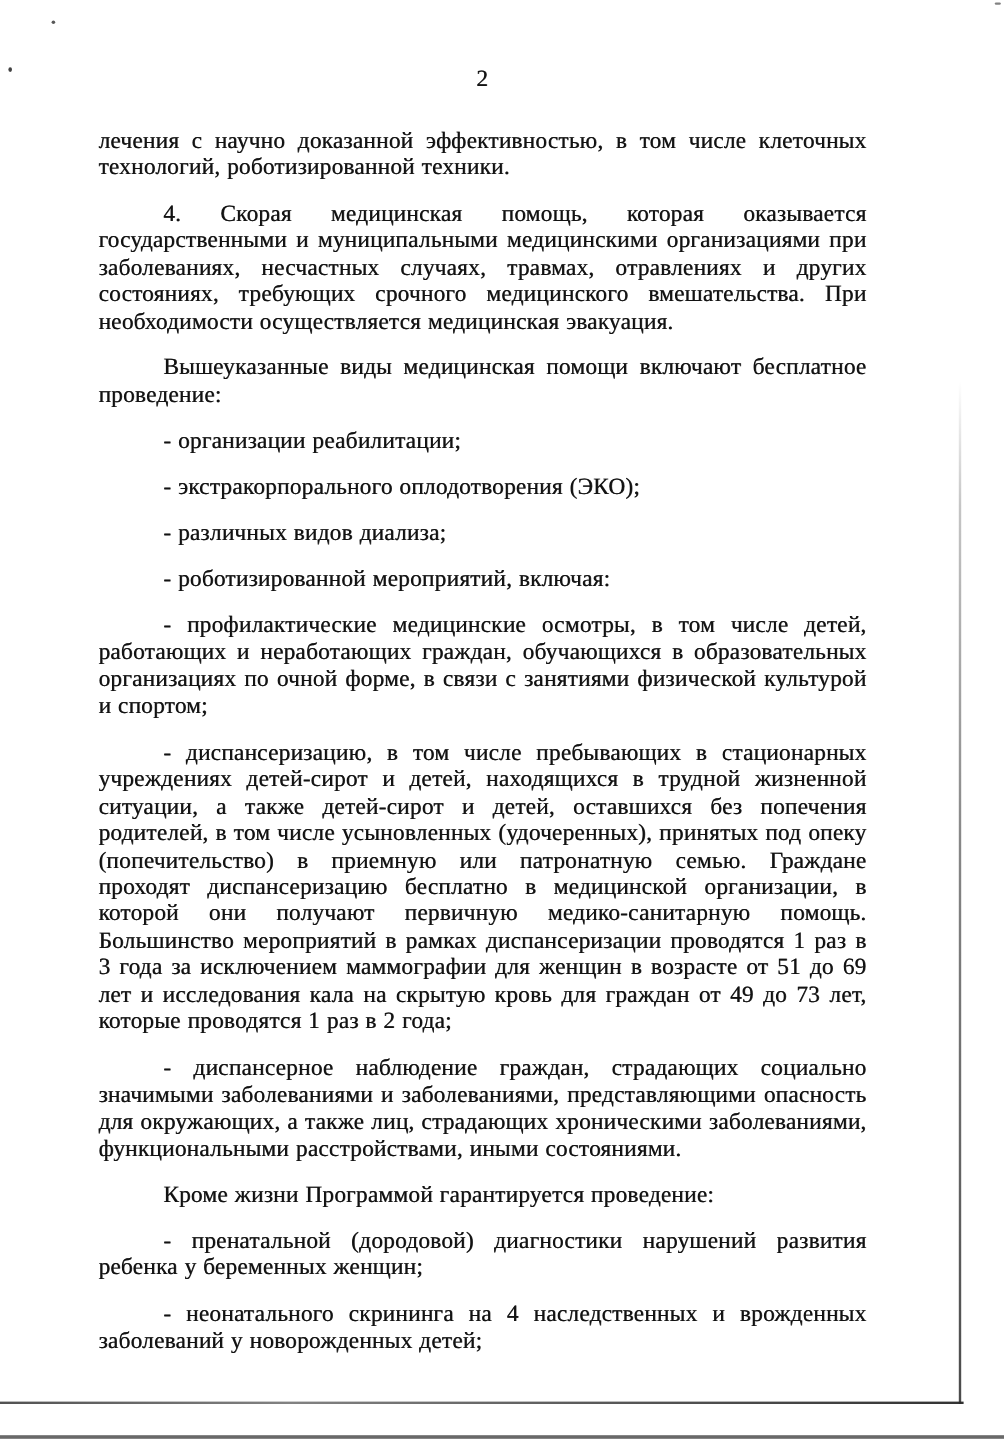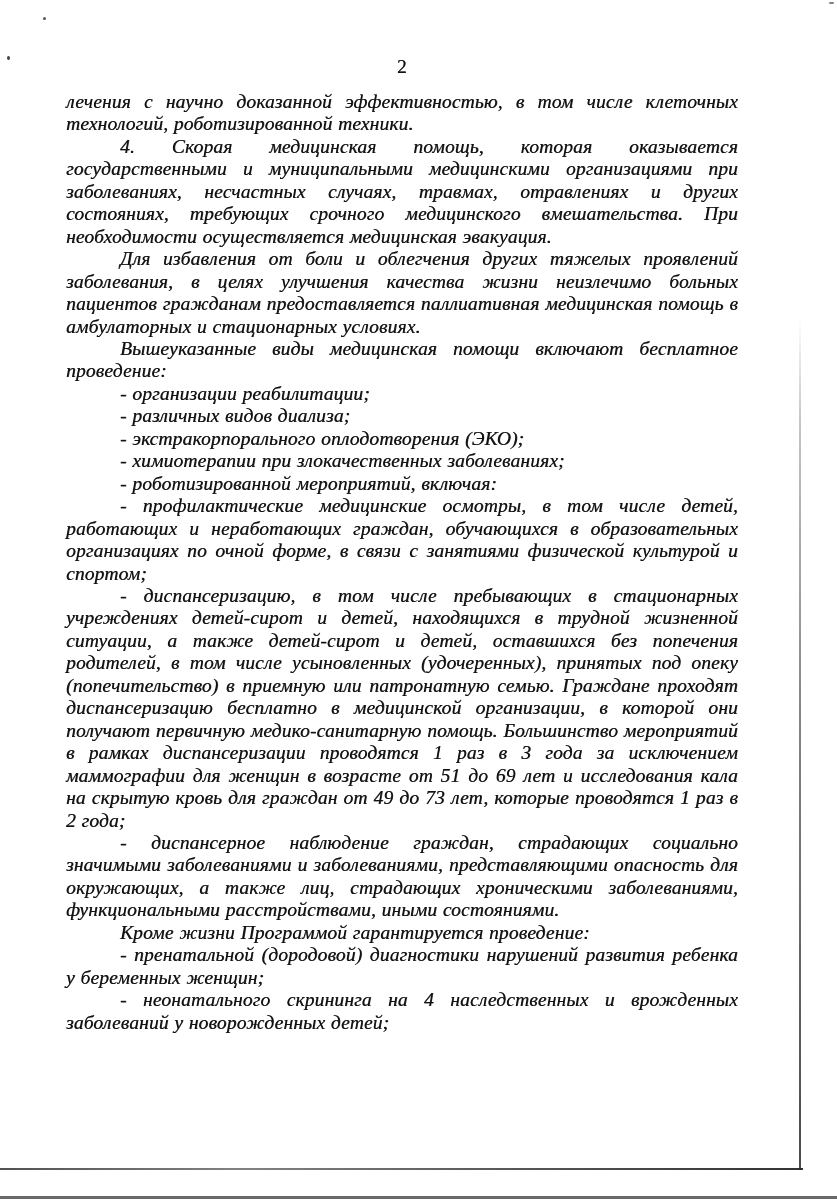--- a/index.html
+++ b/index.html
@@ -28,21 +28,21 @@
   .doc{
     position:absolute;
     top:91px;left:66px;width:672px;
     font-size:19.5px;
     line-height:22.45px;
     text-align:justify;
     letter-spacing:0.15px;
     word-spacing:0.6px;
     text-shadow:0.4px 0 0 rgba(18,18,18,0.75);
   }
-  .doc p{margin:0;padding:0;font-style:italic;}
+  .doc p{margin:16px;padding:0;}
   .doc p.indent, .doc p.list{text-indent:54px;}
   .doc p.no-indent{text-indent:0;}
   
   .speck{position:absolute;background:#2e2e2e;border-radius:50%;}
   .speck-a{top:17px;left:43px;width:3px;height:3px;opacity:.8;}
   .speck-b{top:56px;left:7px;width:3px;height:4px;opacity:.9;}
   .speck-c{top:2px;left:829px;width:5px;height:2px;border-radius:1px;opacity:.6;}
   .vline{
     position:absolute;
     top:318px;left:799px;width:2px;height:852px;
@@ -67,26 +67,24 @@
   }
 </style>
 </head>
 <body>
 
 <div class="page-number">2</div>
 
 <div class="doc">
     <p class="no-indent">лечения с научно доказанной эффективностью, в том числе клеточных технологий, роботизированной техники.</p>
     <p class="indent">4. Скорая медицинская помощь, которая оказывается государственными и муниципальными медицинскими организациями при заболеваниях, несчастных случаях, травмах, отравлениях и других состояниях, требующих срочного медицинского вмешательства. При необходимости осуществляется медицинская эвакуация.</p>
-    <p class="indent">Для избавления от боли и облегчения других тяжелых проявлений заболевания, в целях улучшения качества жизни неизлечимо больных пациентов гражданам предоставляется паллиативная медицинская помощь в амбулаторных и стационарных условиях.</p>
     <p class="indent">Вышеуказанные виды медицинская помощи включают бесплатное проведение:</p>
     <p class="list">- организации реабилитации;</p>
+    <p class="list">- экстракорпорального оплодотворения (ЭКО);</p>
     <p class="list">- различных видов диализа;</p>
-    <p class="list">- экстракорпорального оплодотворения (ЭКО);</p>
-    <p class="list">- химиотерапии при злокачественных заболеваниях;</p>
     <p class="list">- роботизированной мероприятий, включая:</p>
     <p class="indent">- профилактические медицинские осмотры, в том числе детей, работающих и неработающих граждан, обучающихся в образовательных организациях по очной форме, в связи с занятиями физической культурой и спортом;</p>
     <p class="indent">- диспансеризацию, в том числе пребывающих в стационарных учреждениях детей-сирот и детей, находящихся в трудной жизненной ситуации, а также детей-сирот и детей, оставшихся без попечения родителей, в том числе усыновленных (удочеренных), принятых под опеку (попечительство) в приемную или патронатную семью. Граждане проходят диспансеризацию бесплатно в медицинской организации, в которой они получают первичную медико-санитарную помощь. Большинство мероприятий в рамках диспансеризации проводятся 1 раз в 3 года за исключением маммографии для женщин в возрасте от 51 до 69 лет и исследования кала на скрытую кровь для граждан от 49 до 73 лет, которые проводятся 1 раз в 2 года;</p>
     <p class="indent">- диспансерное наблюдение граждан, страдающих социально значимыми заболеваниями и заболеваниями, представляющими опасность для окружающих, а также лиц, страдающих хроническими заболеваниями, функциональными расстройствами, иными состояниями.</p>
     <p class="indent">Кроме жизни Программой гарантируется проведение:</p>
     <p class="indent">- пренатальной (дородовой) диагностики нарушений развития ребенка у беременных женщин;</p>
     <p class="indent">- неонатального скрининга на 4 наследственных и врожденных заболеваний у новорожденных детей;</p>
   </div>
 
 <div class="speck speck-a"></div>

